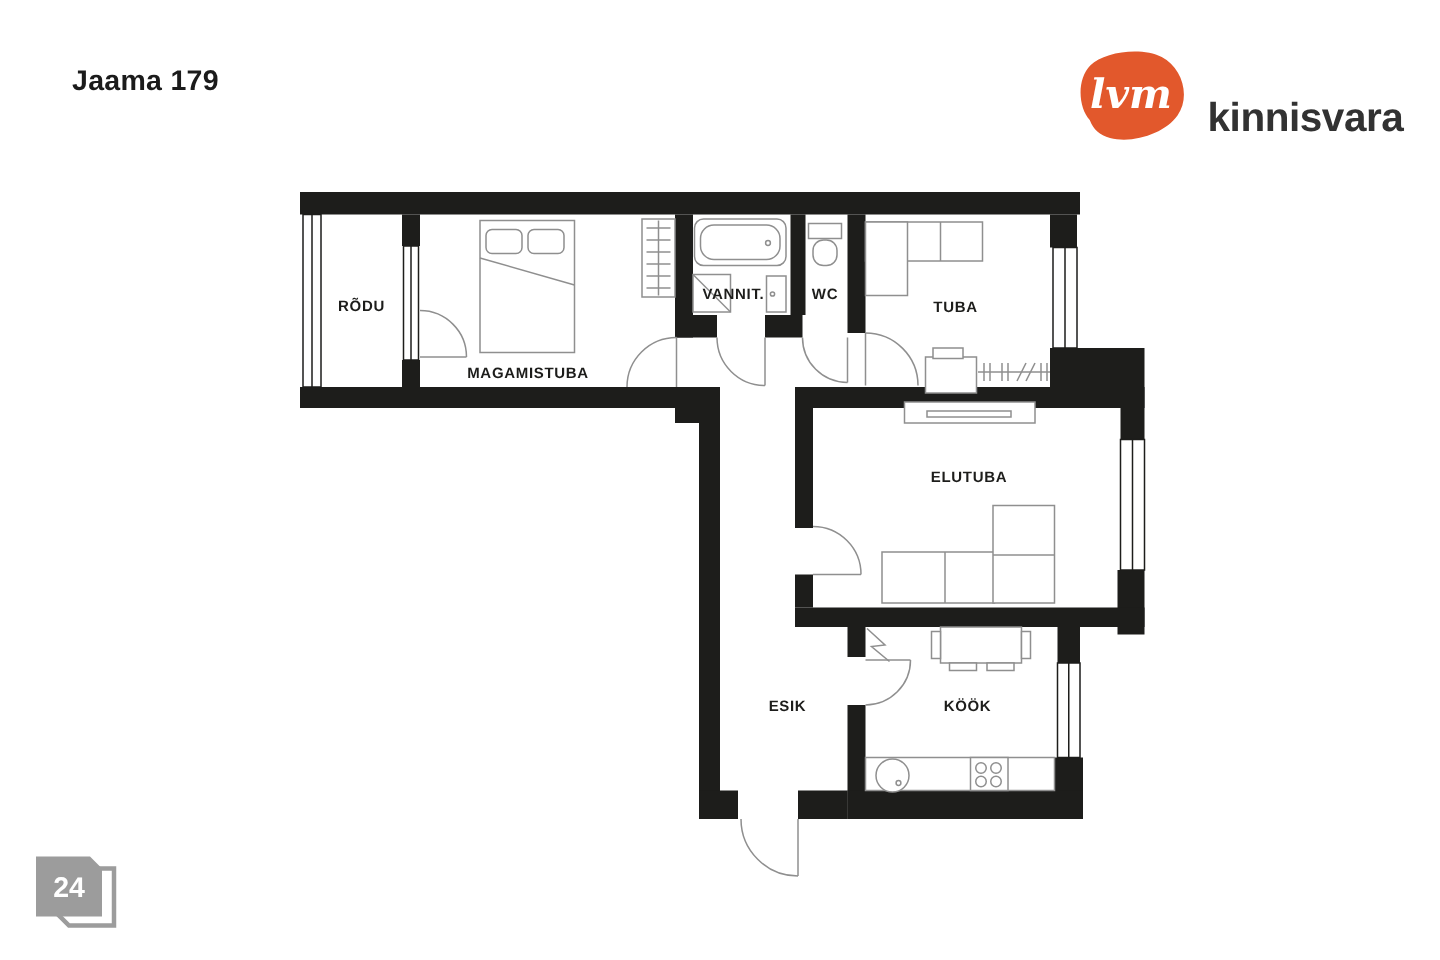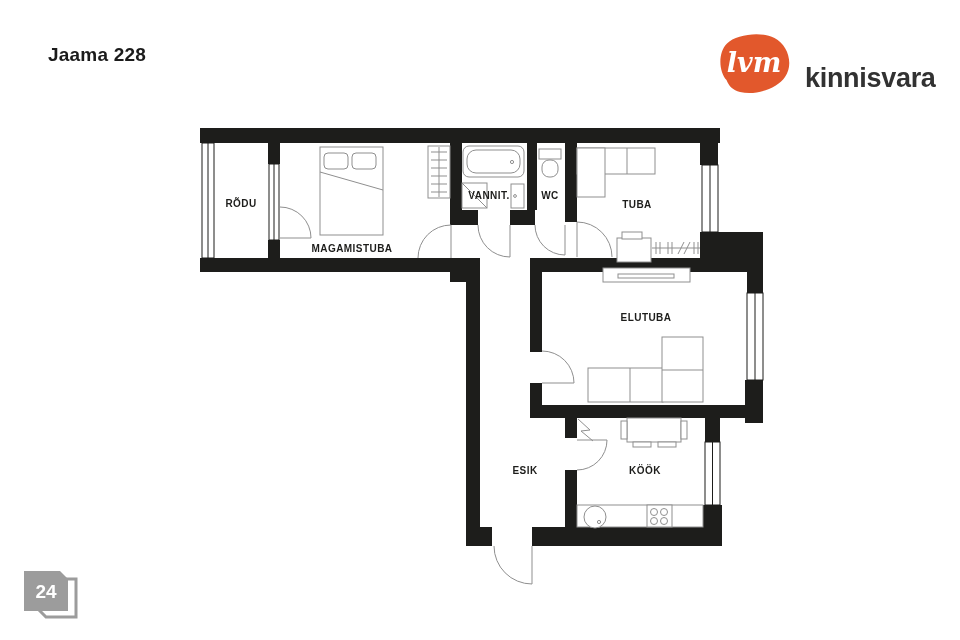--- a/index.html
+++ b/index.html
@@ -18,21 +18,21 @@
   .furn{fill:#ffffff;stroke:#8f8f8f;stroke-width:1;}
   .furnl{fill:none;stroke:#8f8f8f;stroke-width:1;}
   .rlabel{font-family:"Liberation Sans",sans-serif;font-size:10px;font-weight:700;
           letter-spacing:.45px;fill:#1d1d1b;text-anchor:middle;}
 </style>
 </head>
 <body>
 
 <div class="page">
 
-  <div class="title">Jaama 228</div>
+  <div class="title">Jaama 179</div>
 
   <div class="logo">
     <svg width="76" height="64" viewBox="0 0 76 64">
       <path d="M10.5,50 C3,42 1.5,23 11,13.5 C20,4.5 45,1 58.5,8 C72,15 78,34 69,47
                C61,58.5 40,66 24,62 C17,60 13,56.5 10.5,50 Z" fill="#e2582c"></path>
       <text x="38" y="42" text-anchor="middle" font-family="DejaVu Serif, serif" font-style="italic" font-weight="bold" font-size="27" fill="#ffffff">lvm</text>
     </svg>
     <span class="logo-name">kinnisvara</span>
   </div>
 

